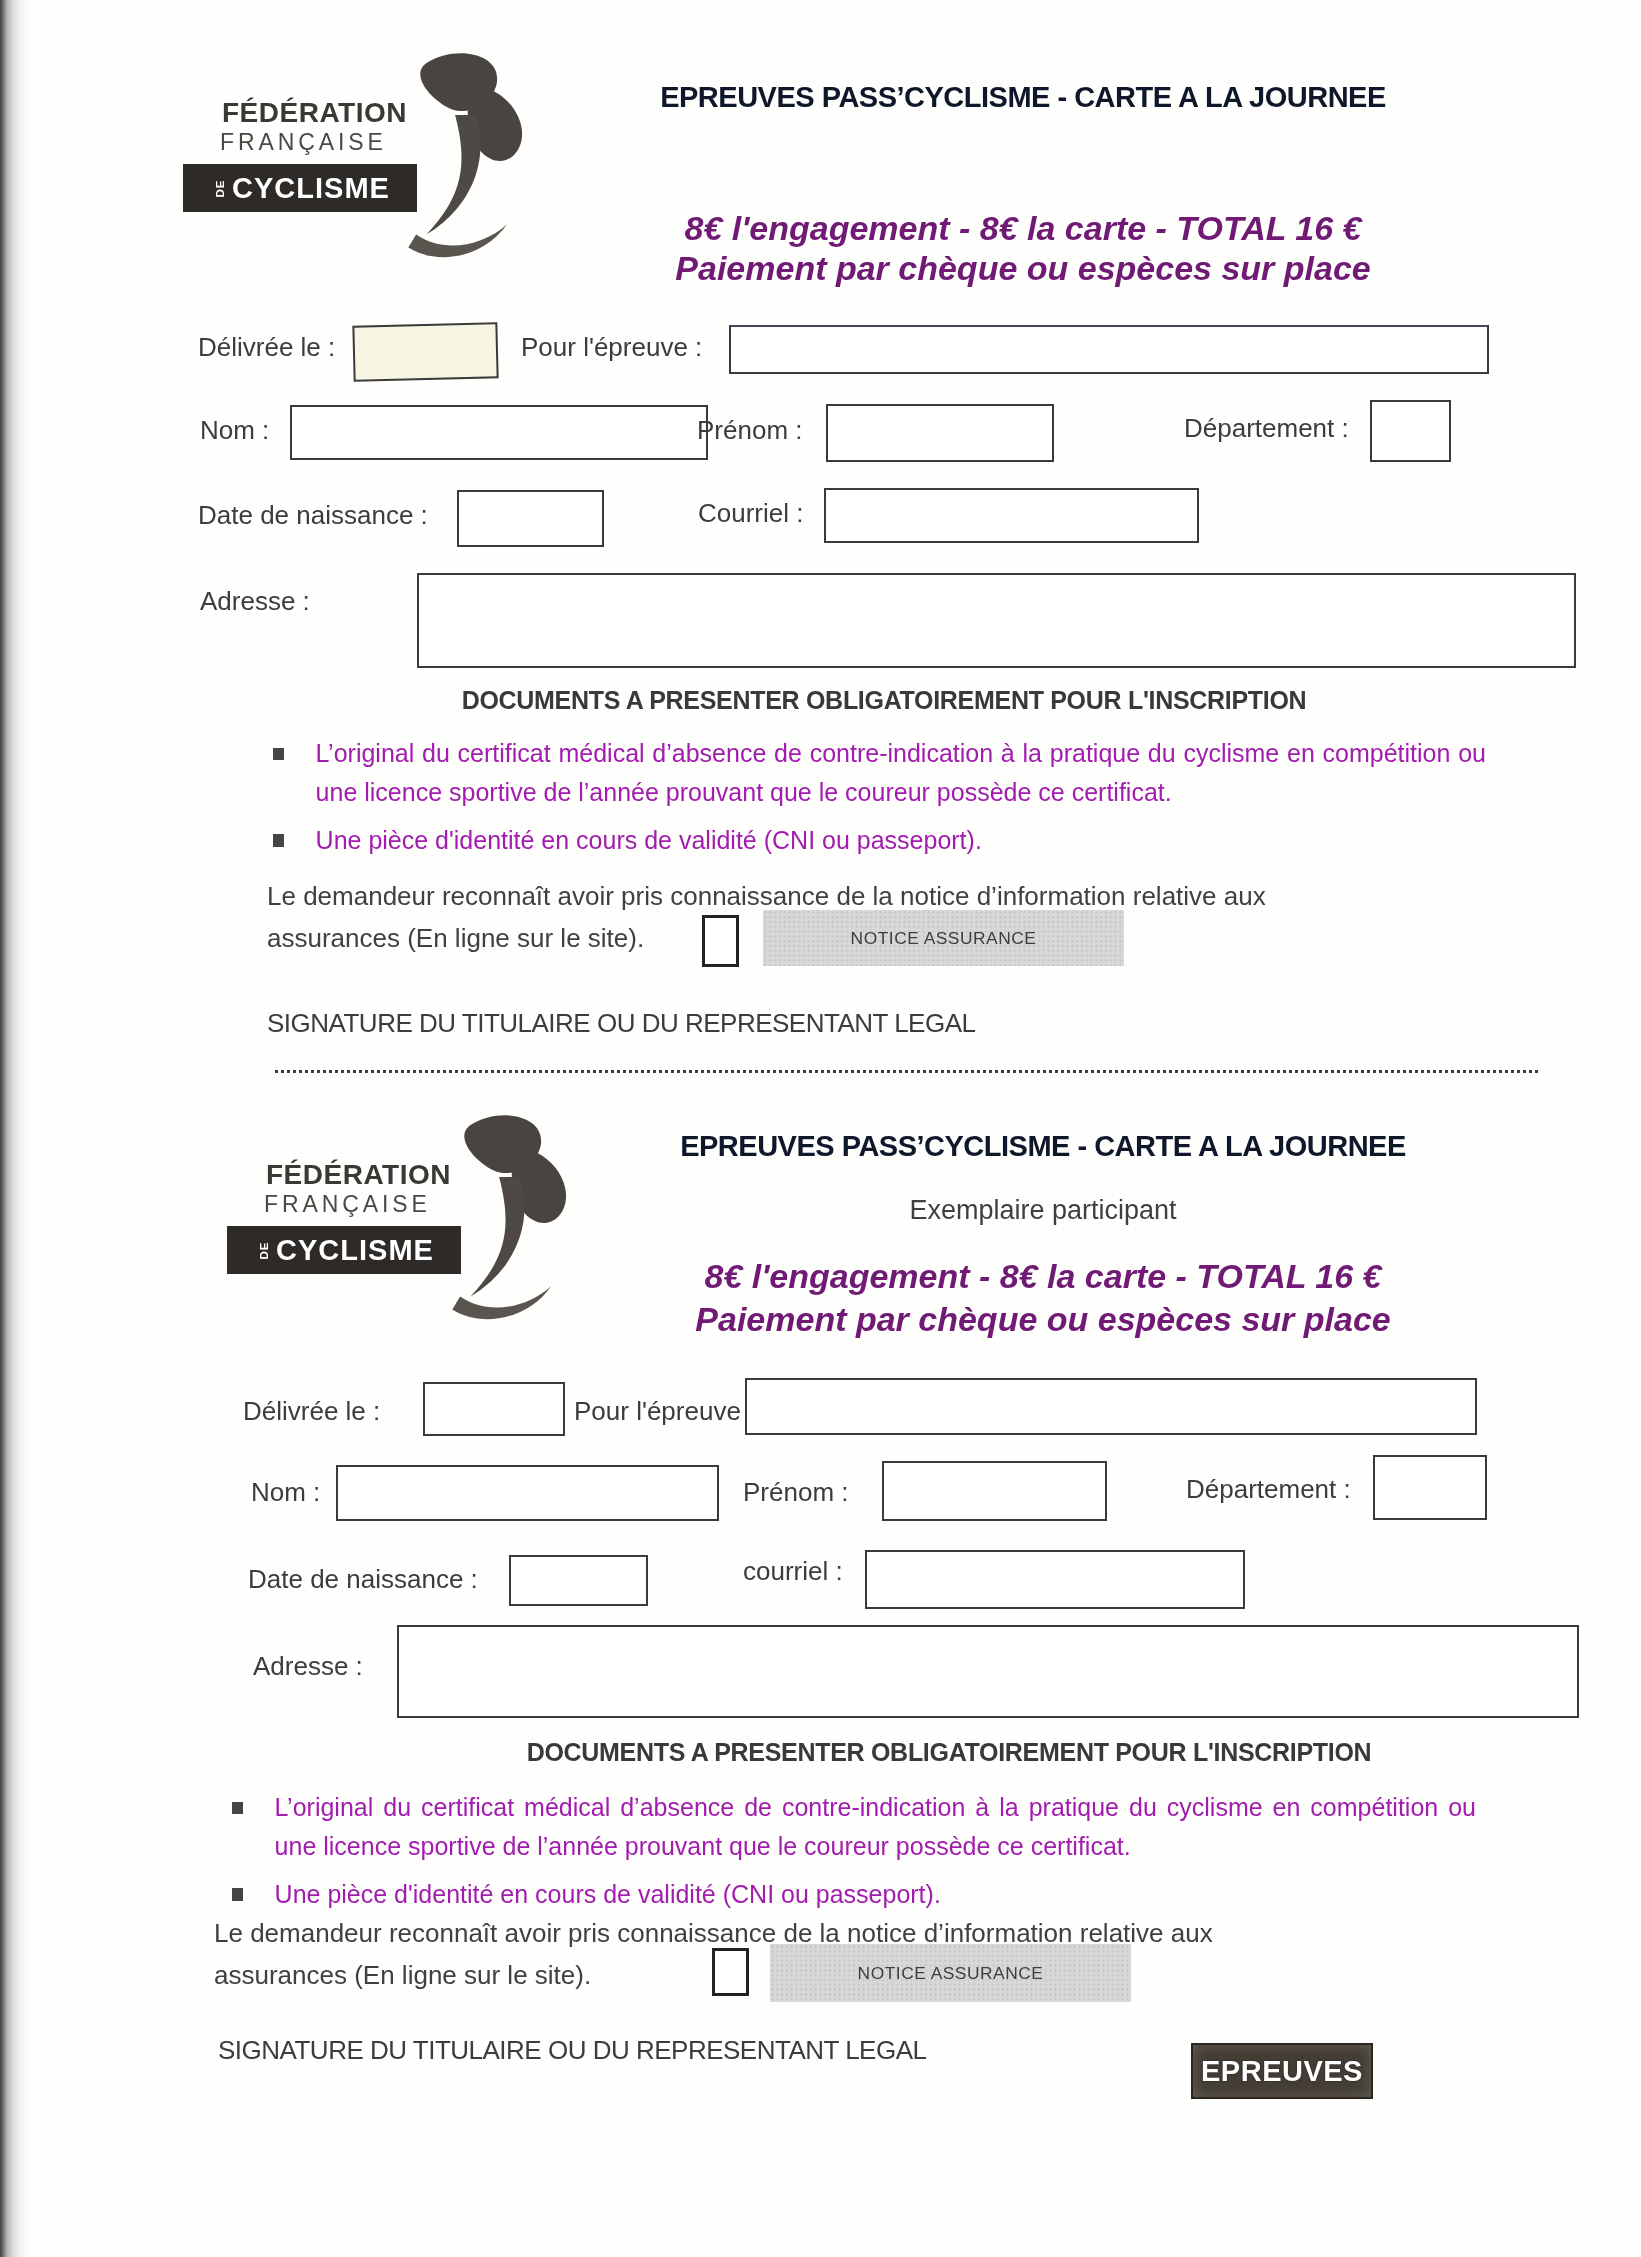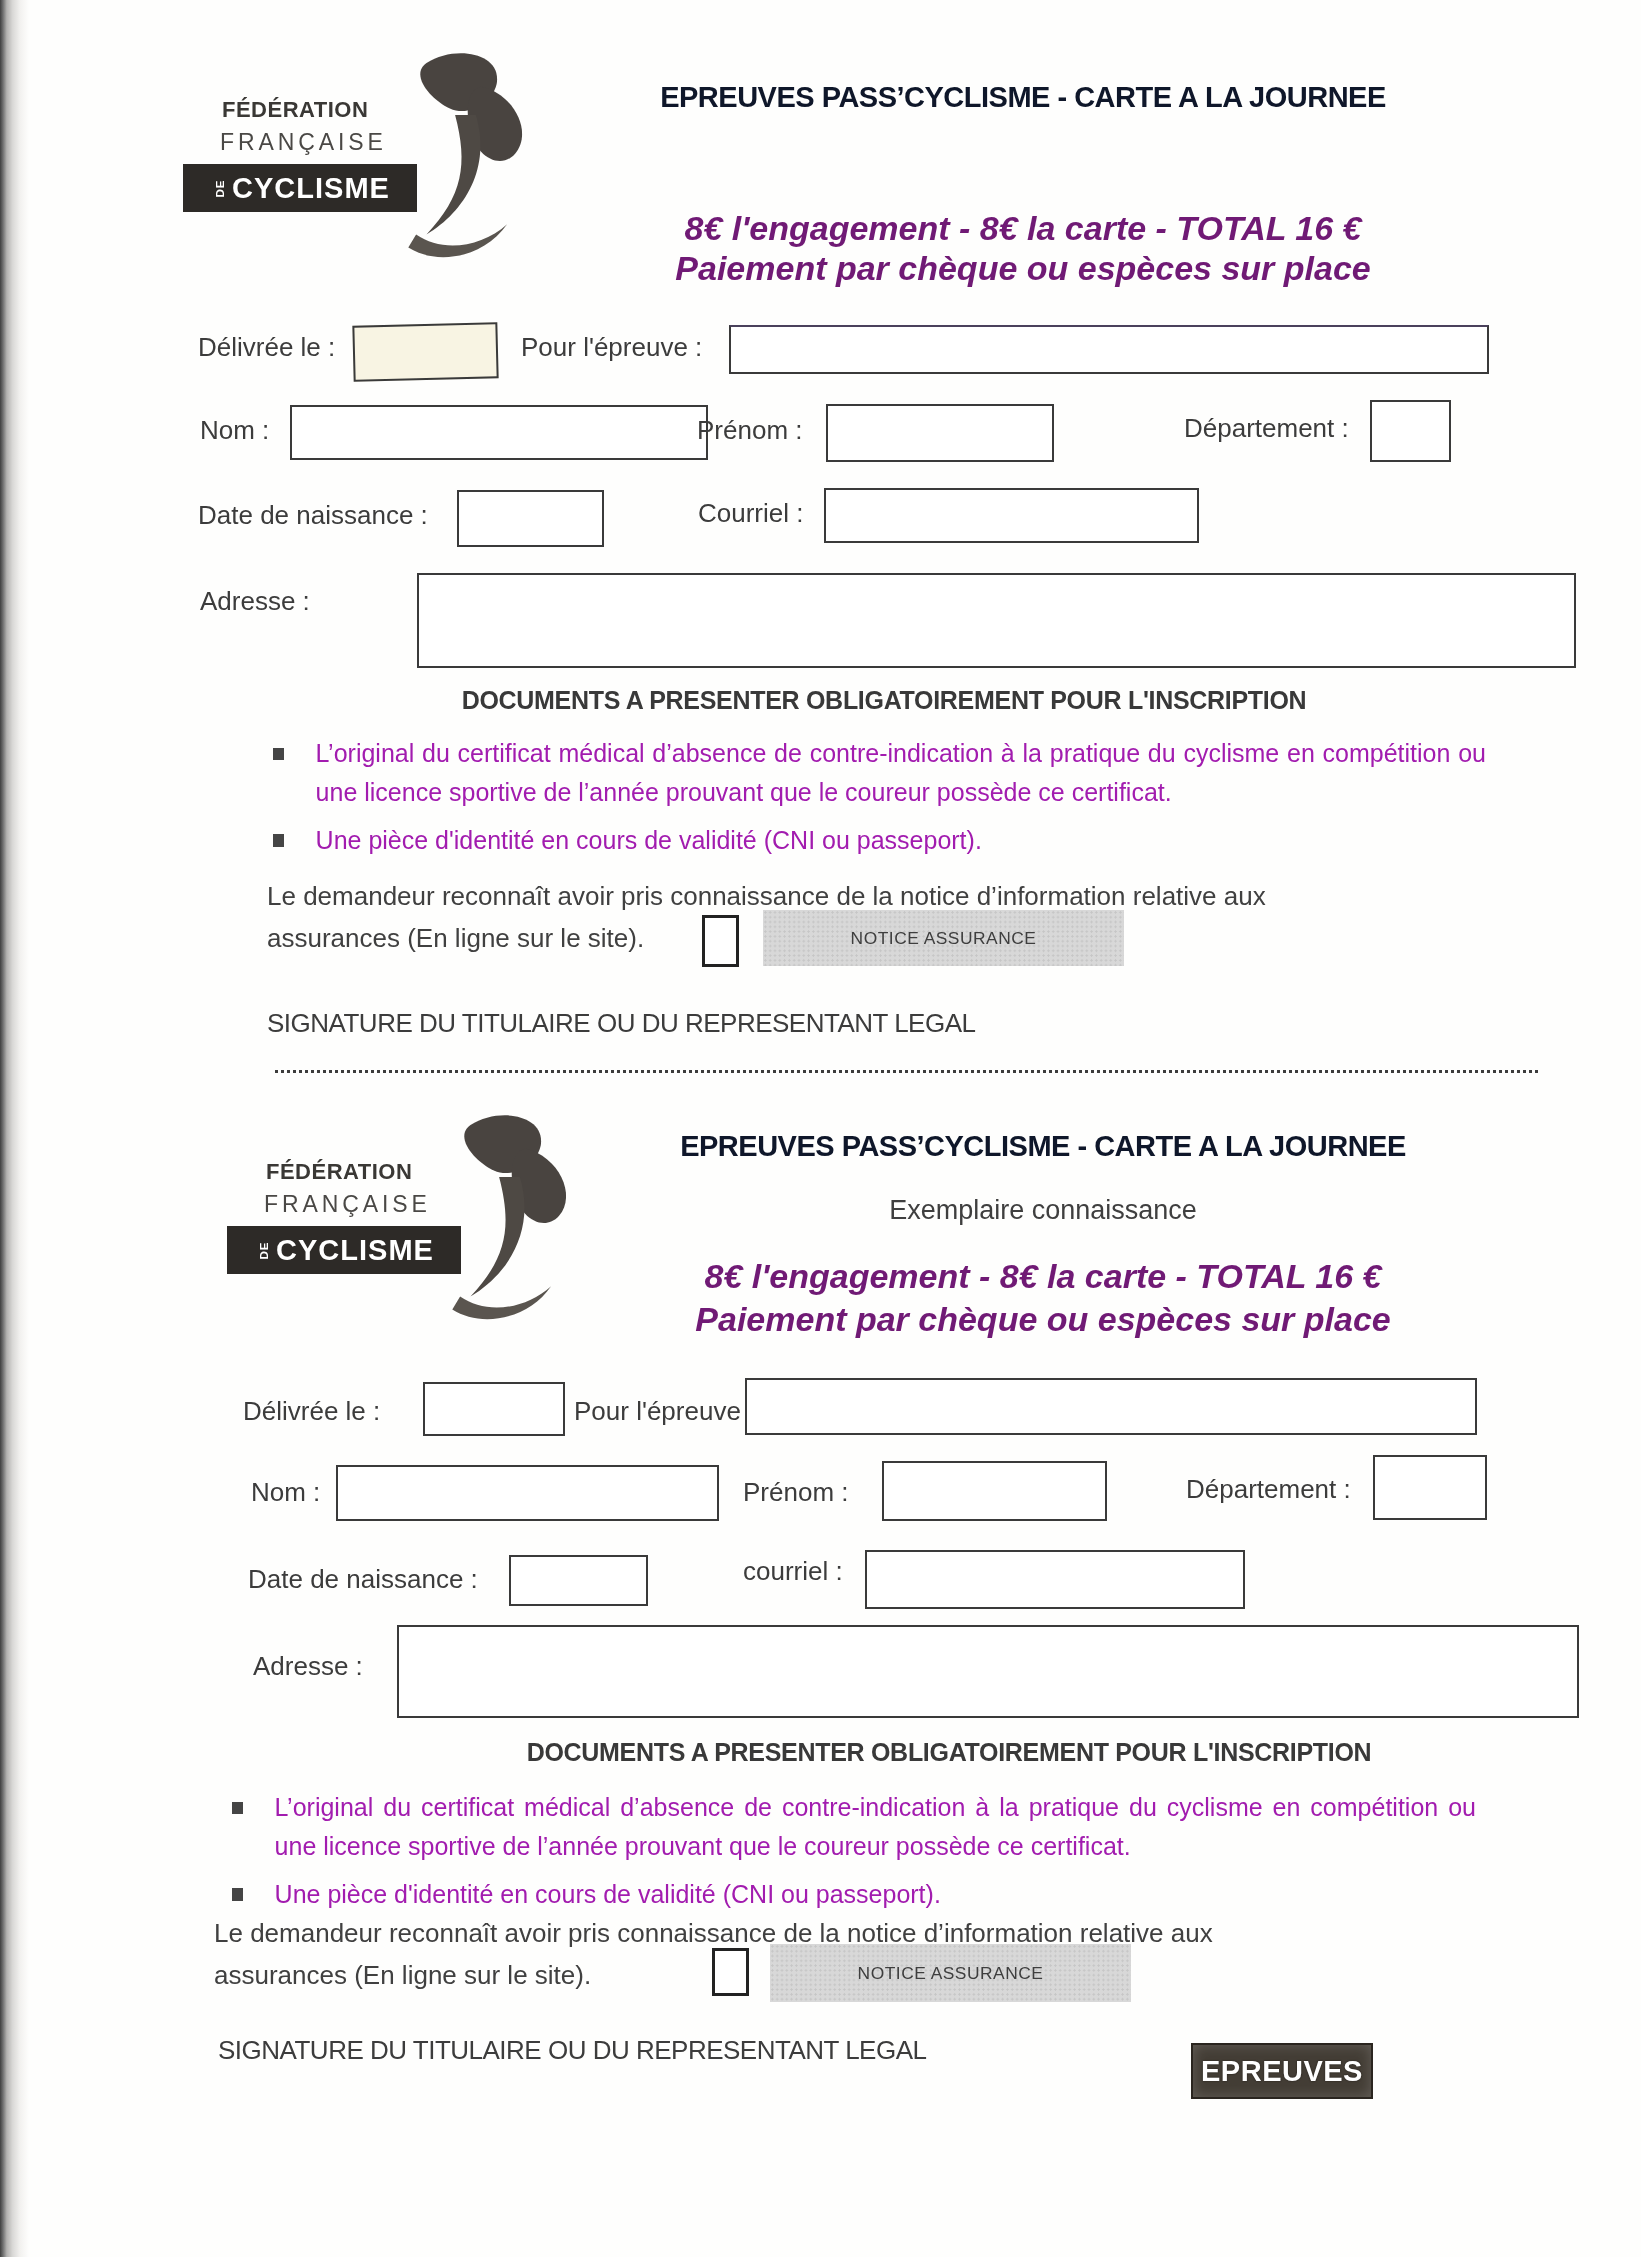--- a/index.html
+++ b/index.html
@@ -12,21 +12,21 @@
   
   #scan-edge {
     position:absolute; left:0; top:0; width:29px; height:100%;
     background:linear-gradient(to right,#3f3f3f 0px,#6e6e6e 2.9px,#b3b2b0 6.8px,#d9d8d6 12.6px,#f2f1ef 20px,#fefefd 29px);
   }
 
   
   .logo { position:absolute; width:386px; height:203px; }
   #logo1 { left:183px; top:56px; }
   #logo2 { left:227px; top:1118px; }
-  .logo-line1 { position:absolute; left:39px; top:41px; font-size:22px; font-weight:bold; color:#3a3835; letter-spacing:0.5px; }
+  .logo-line1 { position:absolute; left:39px; top:41px; font-size:28px; font-weight:bold; color:#3a3835; letter-spacing:0.5px; }
   .logo-line2 { position:absolute; left:37px; top:73px; font-size:23px; font-weight:400; color:#4a4845; letter-spacing:3.9px; }
   .logo-badge { position:absolute; left:0; top:108px; width:234px; height:48px; background:#2d2a27;
     display:flex; align-items:center; justify-content:center; gap:3.9px; }
   .logo-de { color:#fff; font-size:11.6px; font-weight:bold; transform:rotate(-90deg); letter-spacing:1px; }
   .logo-cyclisme { color:#fff; font-size:29px; font-weight:bold; letter-spacing:1px; }
   .logo-swoosh { position:absolute; left:198px; top:-5.8px; width:169px; height:208px; }
 
   
   .hdr-title { position:absolute; width:946px; text-align:center; font-size:29px; font-weight:bold; color:#0f172a; letter-spacing:-0.5px; }
   #f1-title { left:550px; top:81px; }
@@ -189,21 +189,21 @@
       <span class="logo-cyclisme">CYCLISME</span>
     </div>
     <svg class="logo-swoosh" viewBox="0 0 120 160">
       <path d="M30 10 C52 -4 88 2 84 26 C80 43 61 51 48 45 C33 38 17 19 30 10 Z" fill="#494440"></path>
       <path d="M72 28 C98 34 112 64 98 80 C86 93 67 81 63 60 C60 44 62 31 72 28 Z" fill="#494440"></path>
       <path d="M52 50 C62 88 58 112 30 142 C60 124 80 90 68 50 Z" fill="#4e4944"></path>
       <path d="M22 142 C42 156 72 152 92 134 C74 160 38 166 16 152 Z" fill="#5a554f"></path>
     </svg>
   </div>
   <div class="hdr-title" id="f2-title">EPREUVES PASS’CYCLISME - CARTE A LA JOURNEE</div>
-  <div class="hdr-sub" id="f2-sub">Exemplaire connaissance</div>
+  <div class="hdr-sub" id="f2-sub">Exemplaire participant</div>
   <div class="price" id="f2-price1">8€ l'engagement - 8€ la carte - TOTAL 16 €</div>
   <div class="price" id="f2-price2">Paiement par chèque ou espèces sur place</div>
 
   <span class="lbl" id="f2-delivree-lbl">Délivrée le :</span>
   <div class="box" id="f2-delivree-box"></div>
   <span class="lbl" id="f2-epreuve-lbl">Pour l'épreuve :</span>
   <div class="box" id="f2-epreuve-box"></div>
 
   <span class="lbl" id="f2-nom-lbl">Nom :</span>
   <div class="box" id="f2-nom-box"></div>

